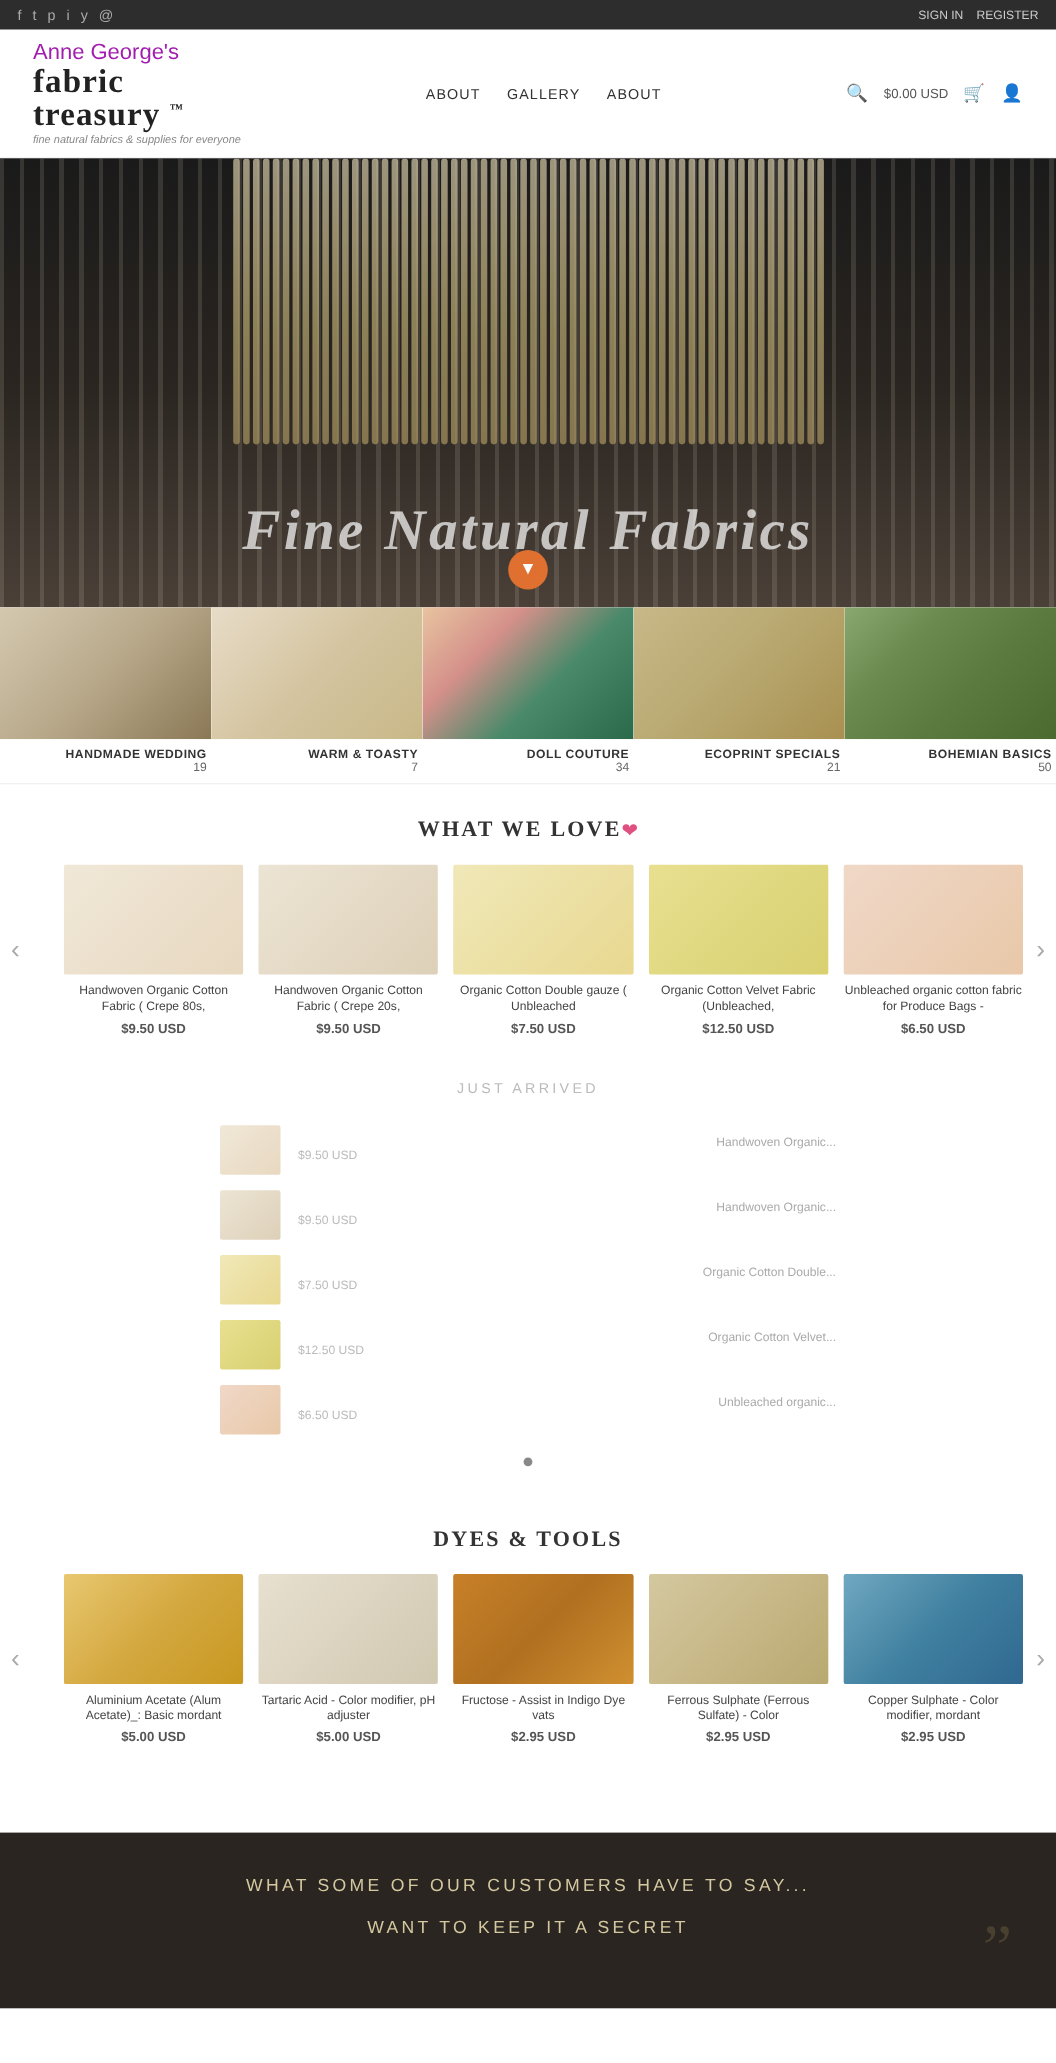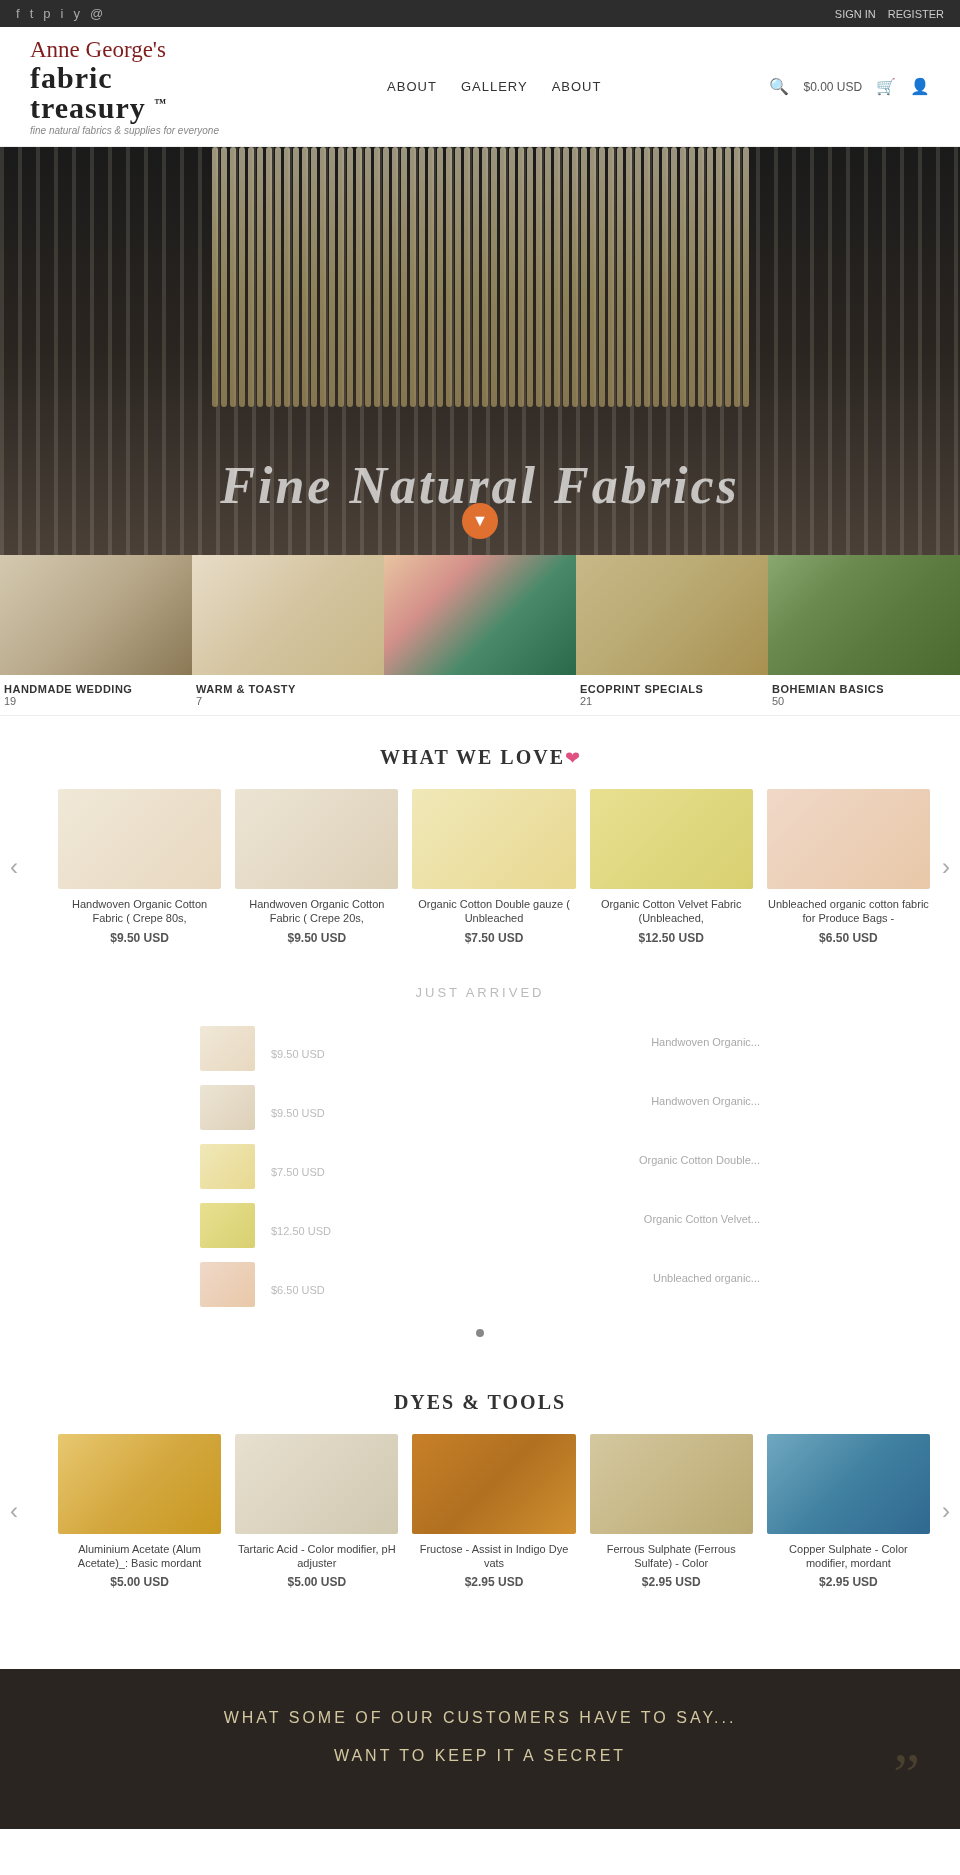--- a/index.html
+++ b/index.html
@@ -24,21 +24,21 @@
     .header {
       display: flex;
       align-items: center;
       justify-content: space-between;
       padding: 10px 30px;
       border-bottom: 1px solid #eee;
       background: #fff;
     }
     .logo-area { display: flex; flex-direction: column; }
     .logo-tagline { font-size: 10px; color: #888; font-style: italic; margin-top: 2px; }
-    .logo-script { font-family: Liberation Serif, serif; font-size: 23px; color: #7f1d1d; }
+    .logo-script { font-family: Liberation Sans, sans-serif; font-size: 20px; color: #a21caf; }
 
     .nav-area { display: flex; align-items: center; gap: 24px; }
     .nav-link { font-size: 13px; color: #333; text-decoration: none; letter-spacing: 1px; cursor: pointer; }
     .header-icons { display: flex; align-items: center; gap: 14px; }
     .header-icon { font-size: 16px; color: #555; cursor: pointer; }
     .cart-amount { font-size: 12px; color: #555; }
 
     
     .hero {
       position: relative;
@@ -112,21 +112,21 @@
       cursor: pointer;
       position: relative;
       overflow: hidden;
     }
     .collection-img-placeholder {
       width: 100%;
       height: 120px;
     }
     .collection-info {
       background: #fff;
-      text-align: left;
+      text-align: right;
       padding: 8px 4px;
     }
     .collection-name {
       font-size: 11px;
       font-weight: bold;
       color: #333;
       letter-spacing: 0.5px;
     }
     .collection-count {
       font-size: 11px;
@@ -434,20 +434,24 @@
   <div class="collection-item">
     <div class="collection-img-placeholder col-warmtoasty"></div>
     <div class="collection-info">
       <div class="collection-name">WARM &amp; TOASTY</div>
       <div class="collection-count">7</div>
     </div>
   </div>
 
   <div class="collection-item">
     <div class="collection-img-placeholder col-dollcouture"></div>
+    <div class="collection-info">
+      <div class="collection-name">DOLL COUTURE</div>
+      <div class="collection-count">34</div>
+    </div>
   </div>
 
   <div class="collection-item">
     <div class="collection-img-placeholder col-ecoprint"></div>
     <div class="collection-info">
       <div class="collection-name">ECOPRINT SPECIALS</div>
       <div class="collection-count">21</div>
     </div>
   </div>
 

